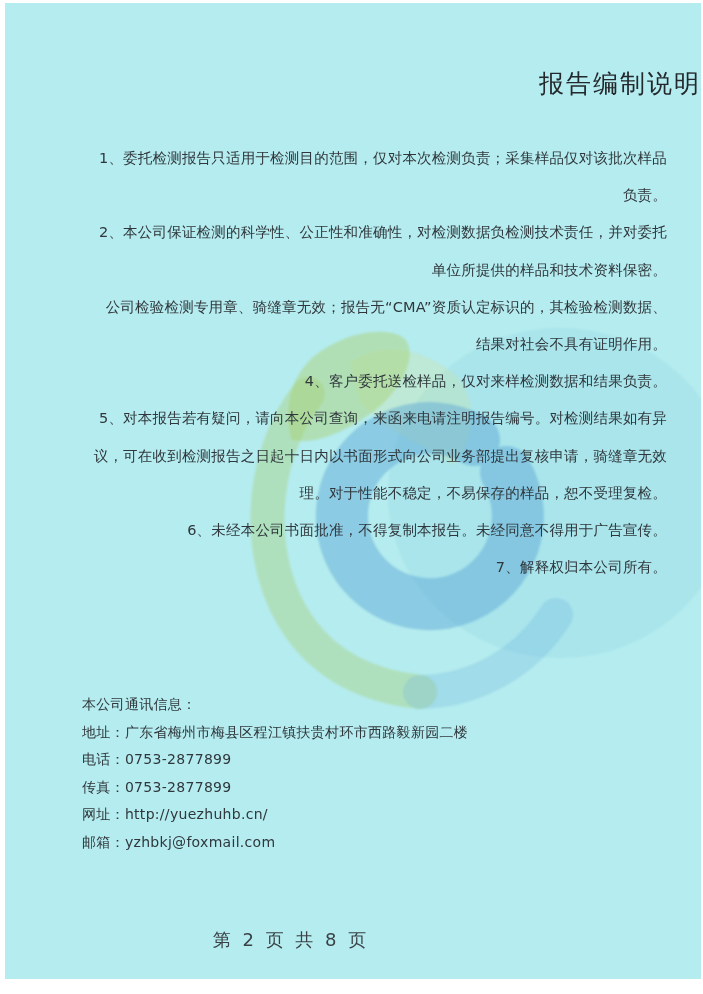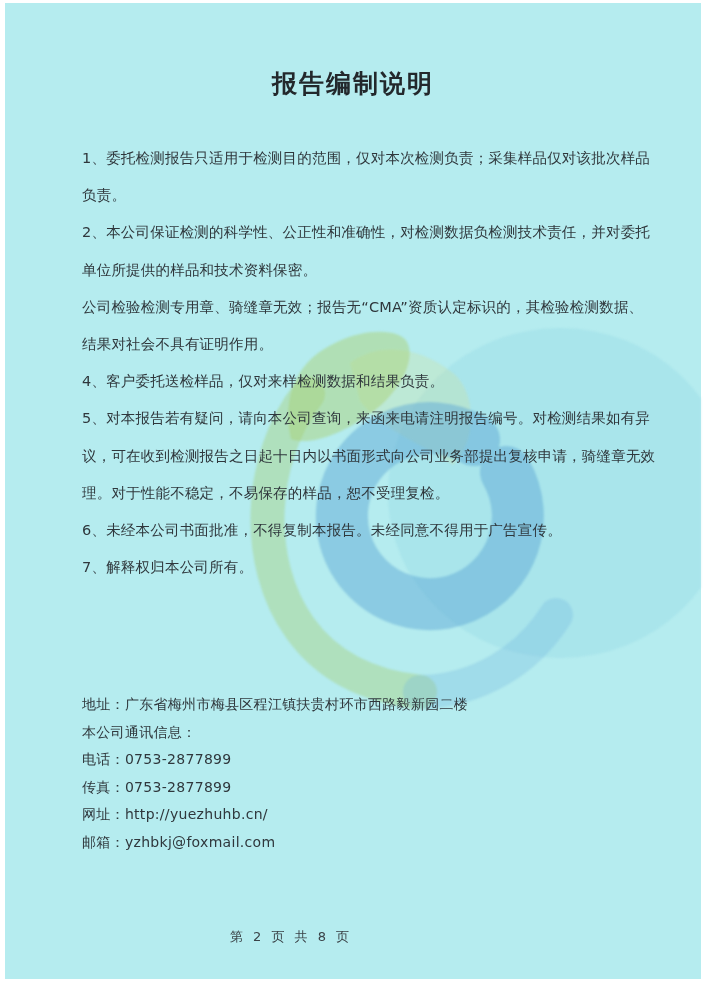--- a/index.html
+++ b/index.html
@@ -9,36 +9,36 @@
   }
   .paper{
     position:absolute;left:5px;top:3px;width:696px;height:976px;
     background:#b5ecef;
   }
   .wm{
     position:absolute;left:0;top:0;pointer-events:none;
     filter:blur(1.2px);
   }
   .doc-title{
-    position:absolute;left:0;top:64px;width:696px;text-align:center;
-    font-size:25px;font-weight:bold;letter-spacing:2px;color:#23282c;
+    position:absolute;left:0;top:64px;width:696px;text-align:right;
+    font-size:25px;font-weight:normal;letter-spacing:2px;color:#23282c;
   }
   .notes{
     position:absolute;left:77px;top:137px;width:585px;
     font-size:14.5px;line-height:37.2px;letter-spacing:0.2px;color:#2f373c;
   }
-  .notes .line{white-space:nowrap;}
+  .notes .line{white-space:nowrap;text-align:right;}
   .contact{
     position:absolute;left:77px;top:688px;width:560px;
     font-size:14px;line-height:27.6px;letter-spacing:0.3px;color:#2f373c;
   }
   .contact .line{white-space:nowrap;}
   .page-footer{
     position:absolute;left:0;top:925px;width:572px;text-align:center;
-    font-size:13px;letter-spacing:3px;color:#3a4247;
+    font-size:18px;letter-spacing:3px;color:#3a4247;
   }
 </style>
 </head>
 <body>
 
 <div class="paper">
 
   <svg class="wm" width="696" height="976" viewBox="0 0 696 976">
 
     <ellipse cx="555" cy="490" rx="172" ry="165" fill="#7fcde0" opacity="0.22"></ellipse>
@@ -65,22 +65,22 @@
     <div class="line">结果对社会不具有证明作用。</div>
     <div class="line">4、客户委托送检样品，仅对来样检测数据和结果负责。</div>
     <div class="line">5、对本报告若有疑问，请向本公司查询，来函来电请注明报告编号。对检测结果如有异</div>
     <div class="line">议，可在收到检测报告之日起十日内以书面形式向公司业务部提出复核申请，骑缝章无效</div>
     <div class="line">理。对于性能不稳定，不易保存的样品，恕不受理复检。</div>
     <div class="line">6、未经本公司书面批准，不得复制本报告。未经同意不得用于广告宣传。</div>
     <div class="line">7、解释权归本公司所有。</div>
   </div>
 
   <div class="contact">
+    <div class="line">本公司通讯信息：</div>
     <div class="line">地址：广东省梅州市梅县区程江镇扶贵村环市西路毅新园二楼</div>
-    <div class="line">本公司通讯信息：</div>
     <div class="line">电话：0753-2877899</div>
     <div class="line">传真：0753-2877899</div>
     <div class="line">网址：http://yuezhuhb.cn/</div>
     <div class="line">邮箱：yzhbkj@foxmail.com</div>
   </div>
 
   <div class="page-footer">第 2 页 共 8 页</div>
 
 </div>
 

